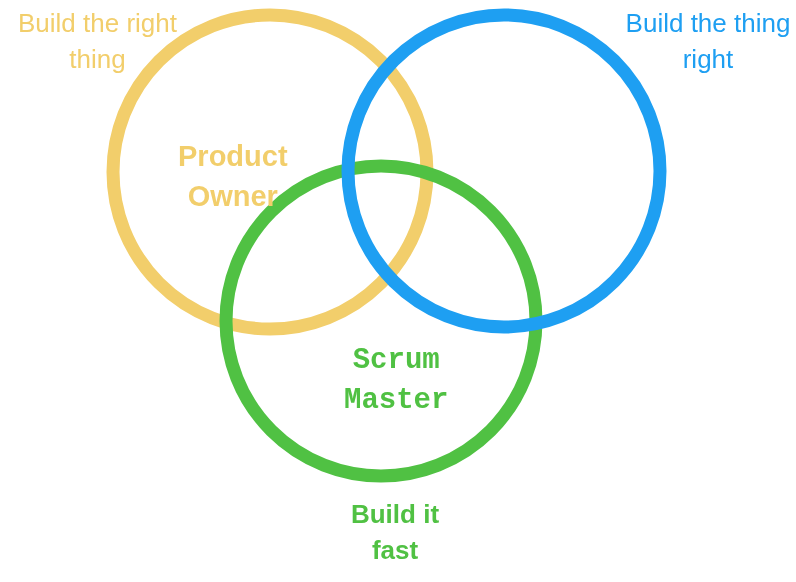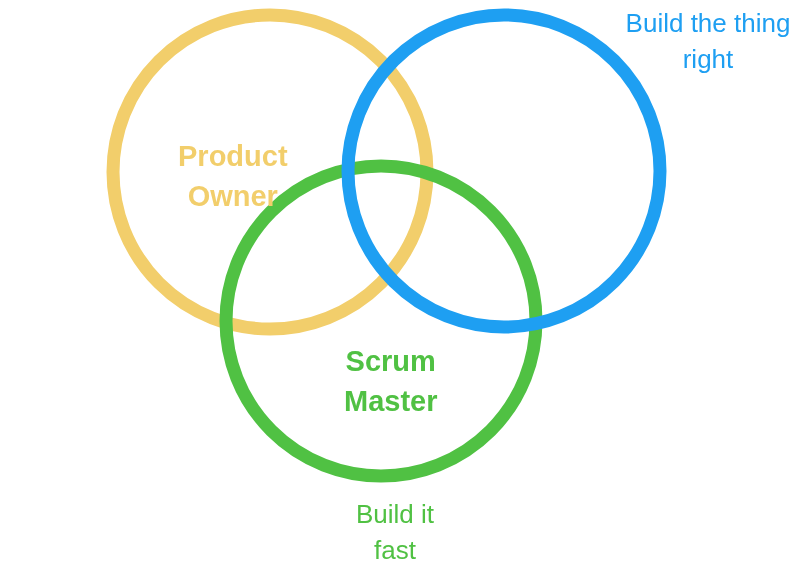--- a/index.html
+++ b/index.html
@@ -28,36 +28,38 @@
     font-weight: 400;
     line-height: 36px;
     text-align: center;
   }
   .c-yellow { color: #F2CE6B; }
   .c-blue   { color: #1E9FF2; }
   .c-green  { color: #50C143; }
 
   .pos-motto-po { left: 5px;   top: 5px;   width: 185px; }
   .pos-motto-dt { left: 618px; top: 5px;   width: 180px; }
-  .pos-motto-sm { left: 305px; top: 496px; width: 180px; }
+  .pos-motto-sm { left: 305px; top: 496px; width: 180px; font-weight: bold; }
   .pos-role-po  { left: 178px; top: 136px; }
   .pos-role-dt  { left: 528px; top: 136px; }
-  .pos-role-sm  { left: 344px; top: 341px; }
+  .pos-role-sm  { left: 344px; top: 341px; font-family: Liberation Mono, monospace; }
 </style>
 </head>
 <body>
 
 <div class="canvas">
 
   <svg class="venn-svg" width="796" height="582" viewBox="0 0 796 582">
     <circle cx="270" cy="172" r="157" fill="none" stroke-width="13" stroke="#F2CE6B"></circle>
     <circle cx="381" cy="321" r="155" fill="none" stroke-width="13" stroke="#50C143"></circle>
     <circle cx="504" cy="171" r="156" fill="none" stroke-width="13" stroke="#1E9FF2"></circle>
   </svg>
 
+  <div class="label motto-label c-yellow pos-motto-po">Build the right
+thing</div>
 
   <div class="label motto-label c-blue pos-motto-dt">Build the thing
 right</div>
 
   <div class="label motto-label c-green pos-motto-sm">Build it
 fast</div>
 
   <div class="label role-label c-yellow pos-role-po">Product
 Owner</div>
 

